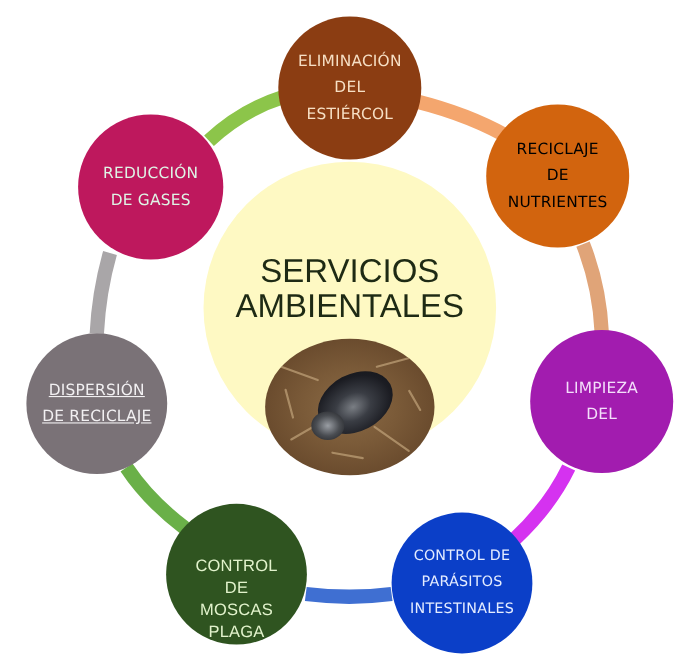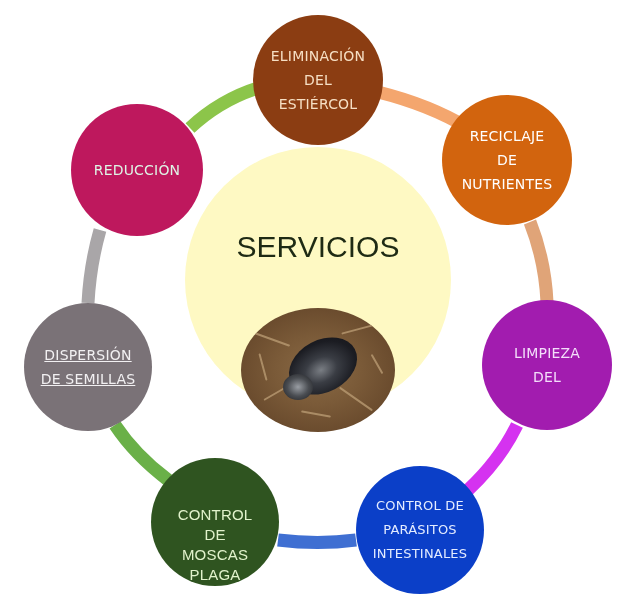--- a/index.html
+++ b/index.html
@@ -40,20 +40,21 @@
     <path d="M 517 425 Q 500 460 468 490" stroke="#d532f0" stroke-width="13" fill="none"></path>
     <path d="M 356 540 Q 318 545 278 540" stroke="#3f6fd2" stroke-width="13" fill="none"></path>
     <path d="M 168 480 Q 135 455 115 425" stroke="#6ab048" stroke-width="13" fill="none"></path>
     <path d="M 88 303 Q 90 265 100 230" stroke="#a9a6a8" stroke-width="13" fill="none"></path>
     <path d="M 190 128 Q 220 100 258 88" stroke="#8cc54a" stroke-width="13" fill="none"></path>
   </svg>
 
   <div class="center">
     <div class="center-title">
       <span>SERVICIOS</span>
+      <span>AMBIENTALES</span>
     </div>
   </div>
   <div class="photo">
     <div class="straw" style="left:10px;top:30px;width:40px;transform:rotate(20deg);"></div>
     <div class="straw" style="left:100px;top:20px;width:36px;transform:rotate(-15deg);"></div>
     <div class="straw" style="left:20px;top:80px;width:44px;transform:rotate(-30deg);"></div>
     <div class="straw" style="left:95px;top:90px;width:40px;transform:rotate(35deg);"></div>
     <div class="straw" style="left:60px;top:105px;width:30px;transform:rotate(10deg);"></div>
     <div class="straw" style="left:125px;top:55px;width:22px;transform:rotate(60deg);"></div>
     <div class="straw" style="left:8px;top:58px;width:28px;transform:rotate(75deg);"></div>
@@ -62,21 +63,21 @@
   </div>
 
   <div class="node" style="left:253px;top:15px;width:130px;height:130px;background:#8b3d12;color:#f6dfc4;">
     <div class="lbl">
       <span>ELIMINACIÓN</span>
       <span>DEL</span>
       <span>ESTIÉRCOL</span>
     </div>
   </div>
 
-  <div class="node" style="left:442px;top:95px;width:130px;height:130px;background:#d2640e;color:#ffffff;">
+  <div class="node" style="left:442px;top:95px;width:130px;height:130px;background:#d2640e;color:#000000;">
     <div class="lbl">
       <span>RECICLAJE</span>
       <span>DE</span>
       <span>NUTRIENTES</span>
     </div>
   </div>
 
   <div class="node" style="left:482px;top:300px;width:130px;height:130px;background:#a21caf;color:#f3defa;">
     <div class="lbl">
       <span>LIMPIEZA</span>
@@ -97,23 +98,24 @@
       <span>CONTROL</span>
       <span>DE</span>
       <span>MOSCAS</span>
       <span>PLAGA</span>
     </div>
   </div>
 
   <div class="node" style="left:24px;top:303px;width:128px;height:128px;background:#7a7277;color:#f2f0f2;text-decoration:underline;">
     <div class="lbl">
       <span>DISPERSIÓN</span>
-      <span>DE SEMILLAS</span>
+      <span>DE RECICLAJE</span>
     </div>
   </div>
 
   <div class="node" style="left:71px;top:104px;width:132px;height:132px;background:#be185d;color:#dff5e6;">
     <div class="lbl">
       <span>REDUCCIÓN</span>
+      <span>DE GASES</span>
     </div>
   </div>
 
 </div>
 
 </body></html>

